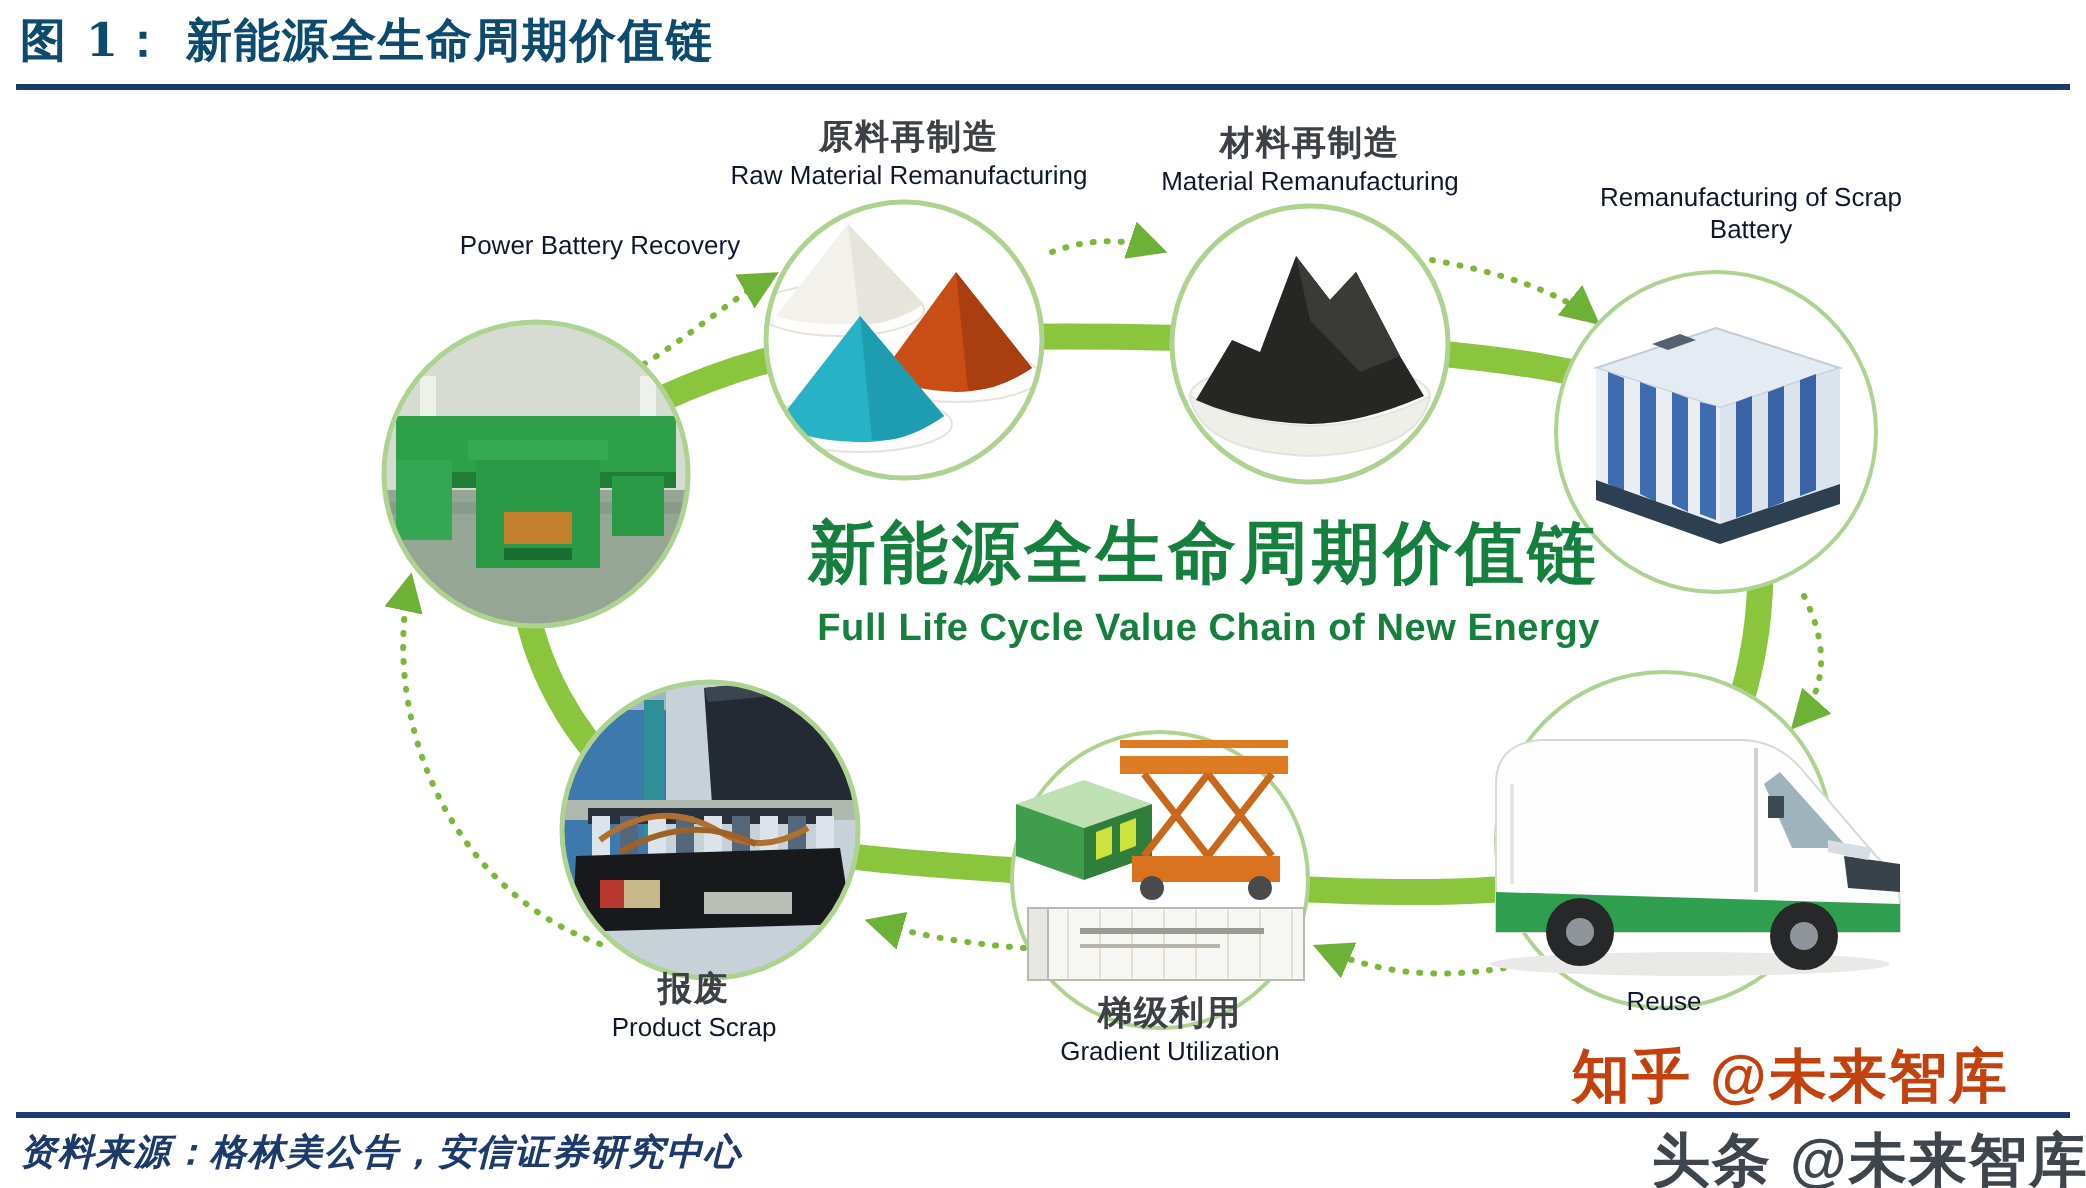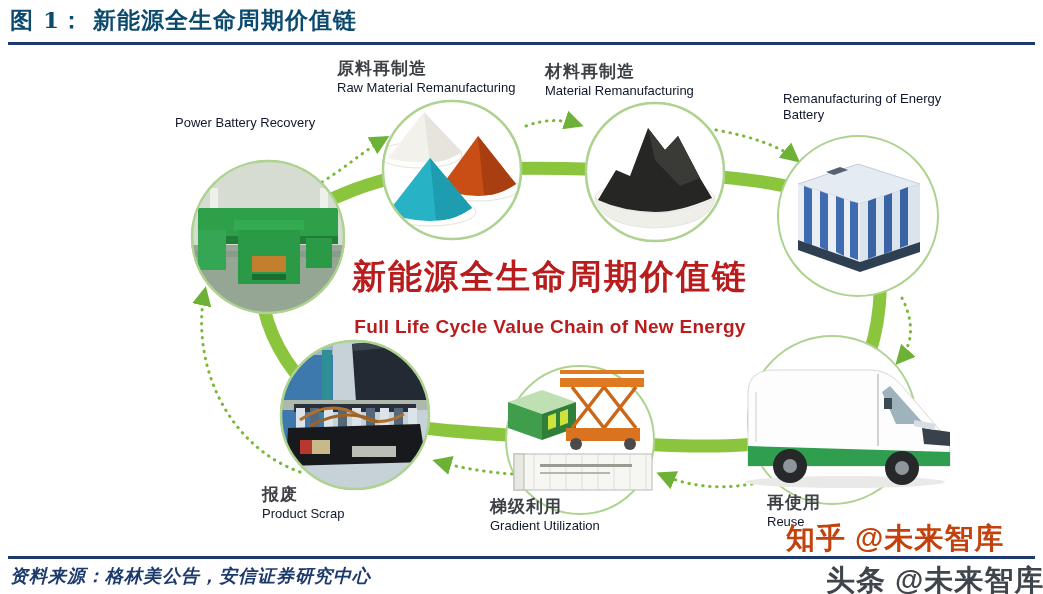--- a/index.html
+++ b/index.html
@@ -10,34 +10,34 @@
   
   .fig-title{
     position:absolute;left:10px;top:5px;z-index:2;
     font-family:"DejaVu Serif",serif;font-weight:bold;
     font-size:23px;color:#0c4a6e;letter-spacing:1px;
   }
   .title-rule{position:absolute;left:8px;top:42px;width:1027px;height:3px;background:#1d3a6d;z-index:2}
   
   svg.diagram{position:absolute;left:0;top:0;z-index:1}
   
-  .node-label{position:absolute;line-height:1.22;z-index:2}
+  .node-label{position:absolute;text-align:center;line-height:1.22;z-index:2}
   .node-label .zh{font-size:17px;font-weight:bold;color:#3d4145;letter-spacing:1px}
   .node-label .en{font-size:13px;color:#0f172a}
   .lb-recovery{left:175px;top:115px;width:250px}
   .lb-raw{left:337px;top:59px;width:235px}
   .lb-material{left:545px;top:62px;width:220px}
   .lb-battery{left:783px;top:91px;width:185px}
   .lb-reuse{left:767px;top:493px;width:130px}
   .lb-gradient{left:490px;top:497px;width:190px}
   .lb-scrap{left:262px;top:485px;width:170px}
   
-  .center-title{position:absolute;left:300px;top:254px;width:500px;text-align:center;color:#b91c1c;z-index:2}
+  .center-title{position:absolute;left:300px;top:254px;width:500px;text-align:right;color:#15803d;z-index:2}
   .center-title .zh{font-size:34px;font-weight:bold;letter-spacing:2px}
-  .center-title .en{font-size:19px;font-weight:bold;margin-top:16px;letter-spacing:.3px}
+  .center-title .en{font-size:19px;font-weight:bold;margin-top:4px;letter-spacing:.3px}
   
   .src-rule{position:absolute;left:8px;top:556px;width:1027px;height:3px;background:#1d3a6d;z-index:4}
   .source{
     position:absolute;left:10px;top:564px;z-index:5;
     font-family:Liberation Serif, serif;font-style:italic;font-weight:bold;
     font-size:18px;color:#1d3a6d;letter-spacing:1px;
   }
   
   .wm-back{position:absolute;left:786px;top:519px;z-index:3;font-size:29px;font-weight:bold;color:#c2410c;letter-spacing:1px;white-space:nowrap}
   .wm-front{
@@ -220,24 +220,23 @@
 </div>
 <div class="node-label lb-raw">
   <div class="zh">原料再制造</div>
   <div class="en">Raw Material Remanufacturing</div>
 </div>
 <div class="node-label lb-material">
   <div class="zh">材料再制造</div>
   <div class="en">Material Remanufacturing</div>
 </div>
 <div class="node-label lb-battery">
-  <div class="en">Remanufacturing of Energy Battery</div>
+  <div class="en">Remanufacturing of Scrap Battery</div>
 </div>
 <div class="node-label lb-reuse">
-  <div class="zh">再使用</div>
   <div class="en">Reuse</div>
 </div>
 <div class="node-label lb-gradient">
   <div class="zh">梯级利用</div>
   <div class="en">Gradient Utilization</div>
 </div>
 <div class="node-label lb-scrap">
   <div class="zh">报废</div>
   <div class="en">Product Scrap</div>
 </div>

